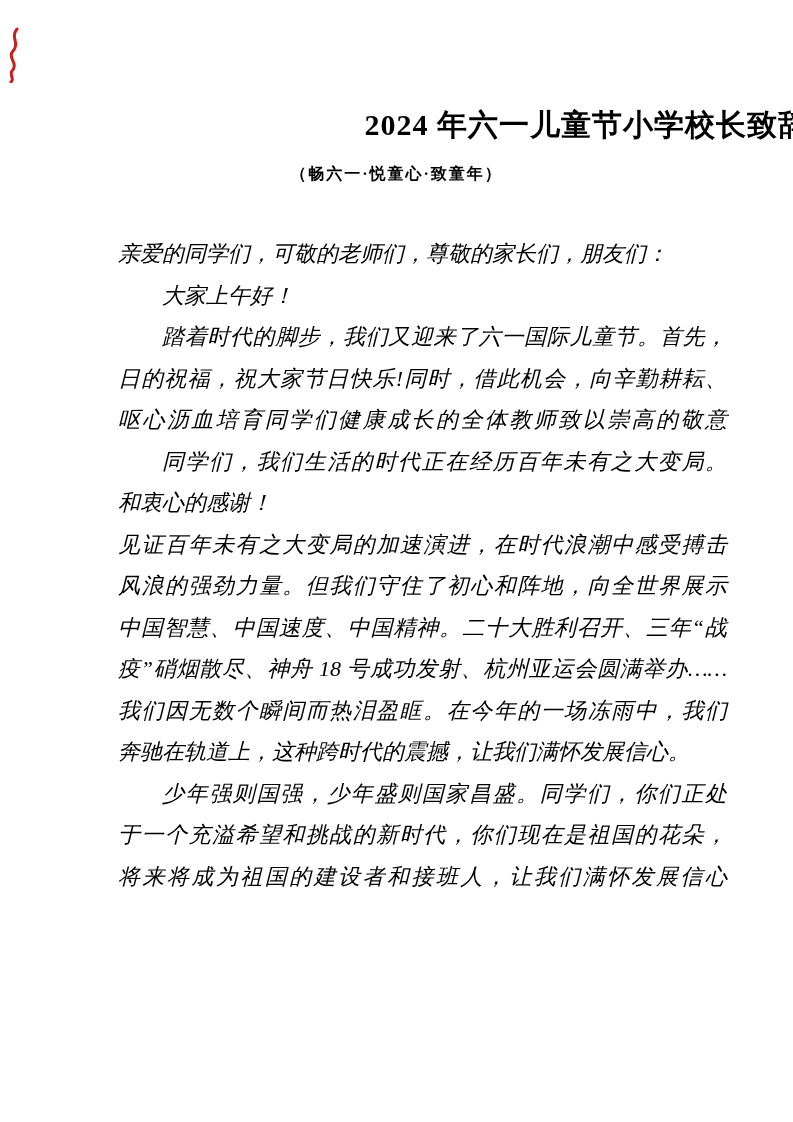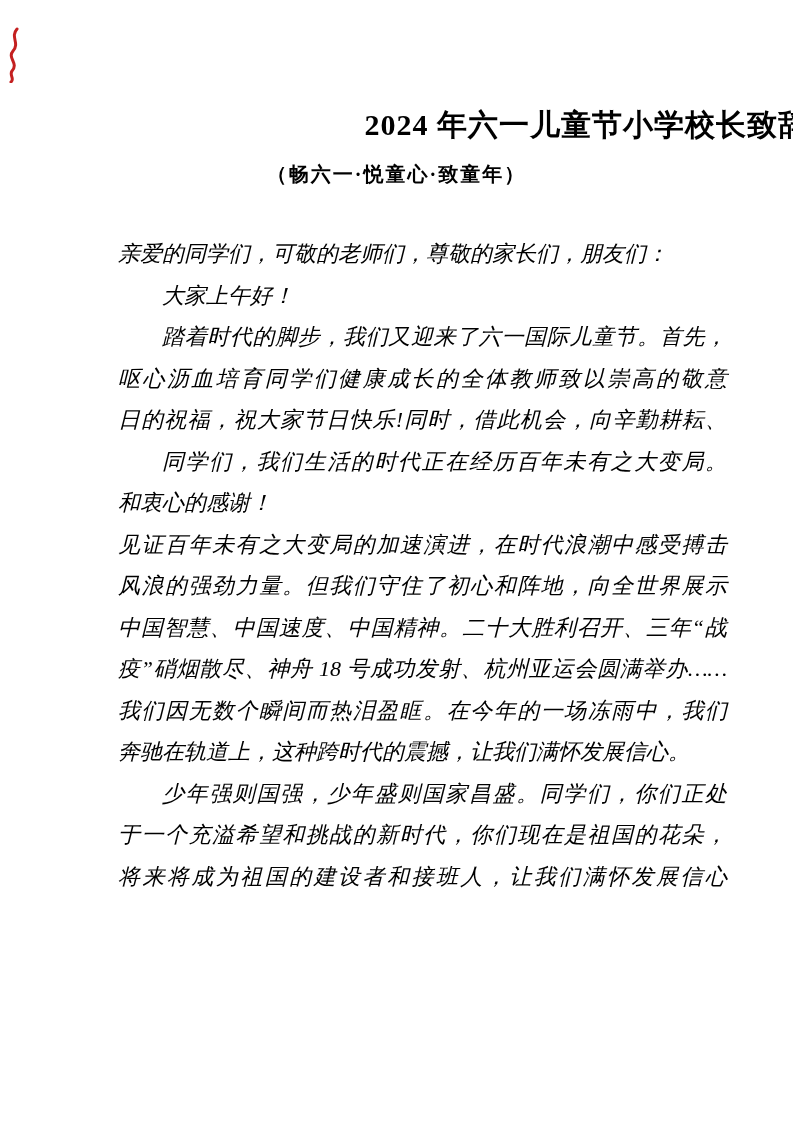--- a/index.html
+++ b/index.html
@@ -36,21 +36,21 @@
     line-height: 42px;
     font-family: "Liberation Serif", "DejaVu Serif", serif;
   }
   .doc-subtitle {
     position: absolute;
     left: 0;
     top: 157px;
     width: 100%;
     margin: 0;
     text-align: center;
-    font-size: 20px;
+    font-size: 16px;
     font-weight: bold;
     letter-spacing: 2px;
     line-height: 34px;
     font-family: "Liberation Serif", "DejaVu Serif", serif;
   }
   .doc-body {
     position: absolute;
     left: 118px;
     top: 233px;
     width: 609px;
@@ -86,22 +86,22 @@
   </svg>
 
   <h1 class="doc-title">2024 年六一儿童节小学校长致辞</h1>
 
   <h2 class="doc-subtitle">（畅六一·悦童心·致童年）</h2>
 
   <div class="doc-body" id="doc-body">
       <div class="body-line">亲爱的同学们，可敬的老师们，尊敬的家长们，朋友们：</div>
       <div class="body-line indent">大家上午好！</div>
       <div class="body-line indent justify">踏着时代的脚步，我们又迎来了六一国际儿童节。首先，</div>
+      <div class="body-line justify">日的祝福，祝大家节日快乐!同时，借此机会，向辛勤耕耘、</div>
       <div class="body-line justify">呕心沥血培育同学们健康成长的全体教师致以崇高的敬意</div>
-      <div class="body-line justify">日的祝福，祝大家节日快乐!同时，借此机会，向辛勤耕耘、</div>
       <div class="body-line indent justify">同学们，我们生活的时代正在经历百年未有之大变局。</div>
       <div class="body-line">和衷心的感谢！</div>
       <div class="body-line justify">见证百年未有之大变局的加速演进，在时代浪潮中感受搏击</div>
       <div class="body-line justify">风浪的强劲力量。但我们守住了初心和阵地，向全世界展示</div>
       <div class="body-line justify">中国智慧、中国速度、中国精神。二十大胜利召开、三年“战</div>
       <div class="body-line justify">疫”硝烟散尽、神舟 18 号成功发射、杭州亚运会圆满举办……</div>
       <div class="body-line justify">我们因无数个瞬间而热泪盈眶。在今年的一场冻雨中，我们</div>
       <div class="body-line">奔驰在轨道上，这种跨时代的震撼，让我们满怀发展信心。</div>
       <div class="body-line indent justify">少年强则国强，少年盛则国家昌盛。同学们，你们正处</div>
       <div class="body-line justify">于一个充溢希望和挑战的新时代，你们现在是祖国的花朵，</div>

